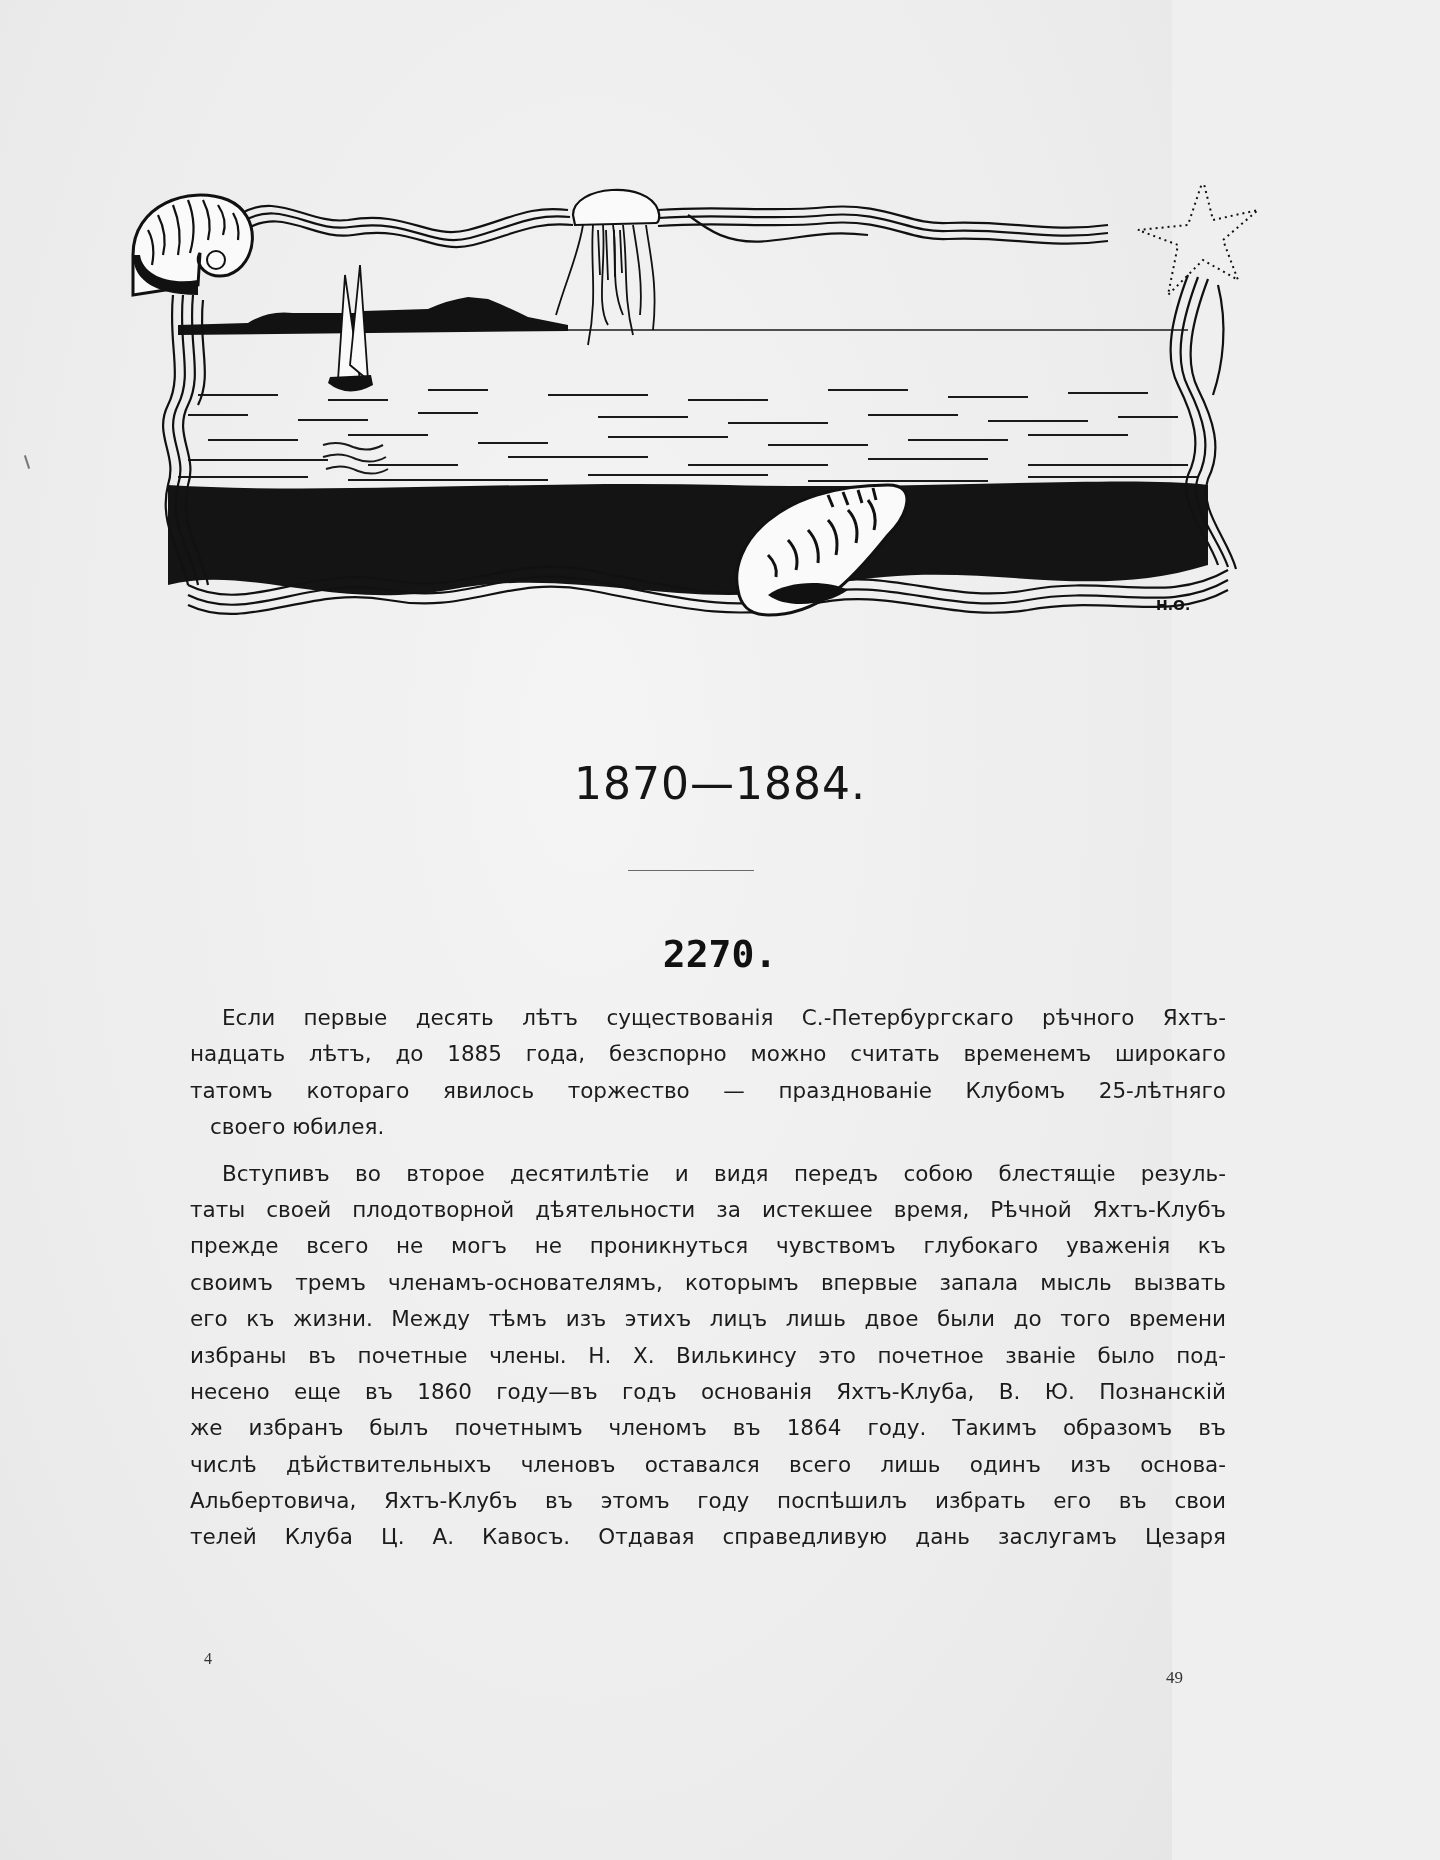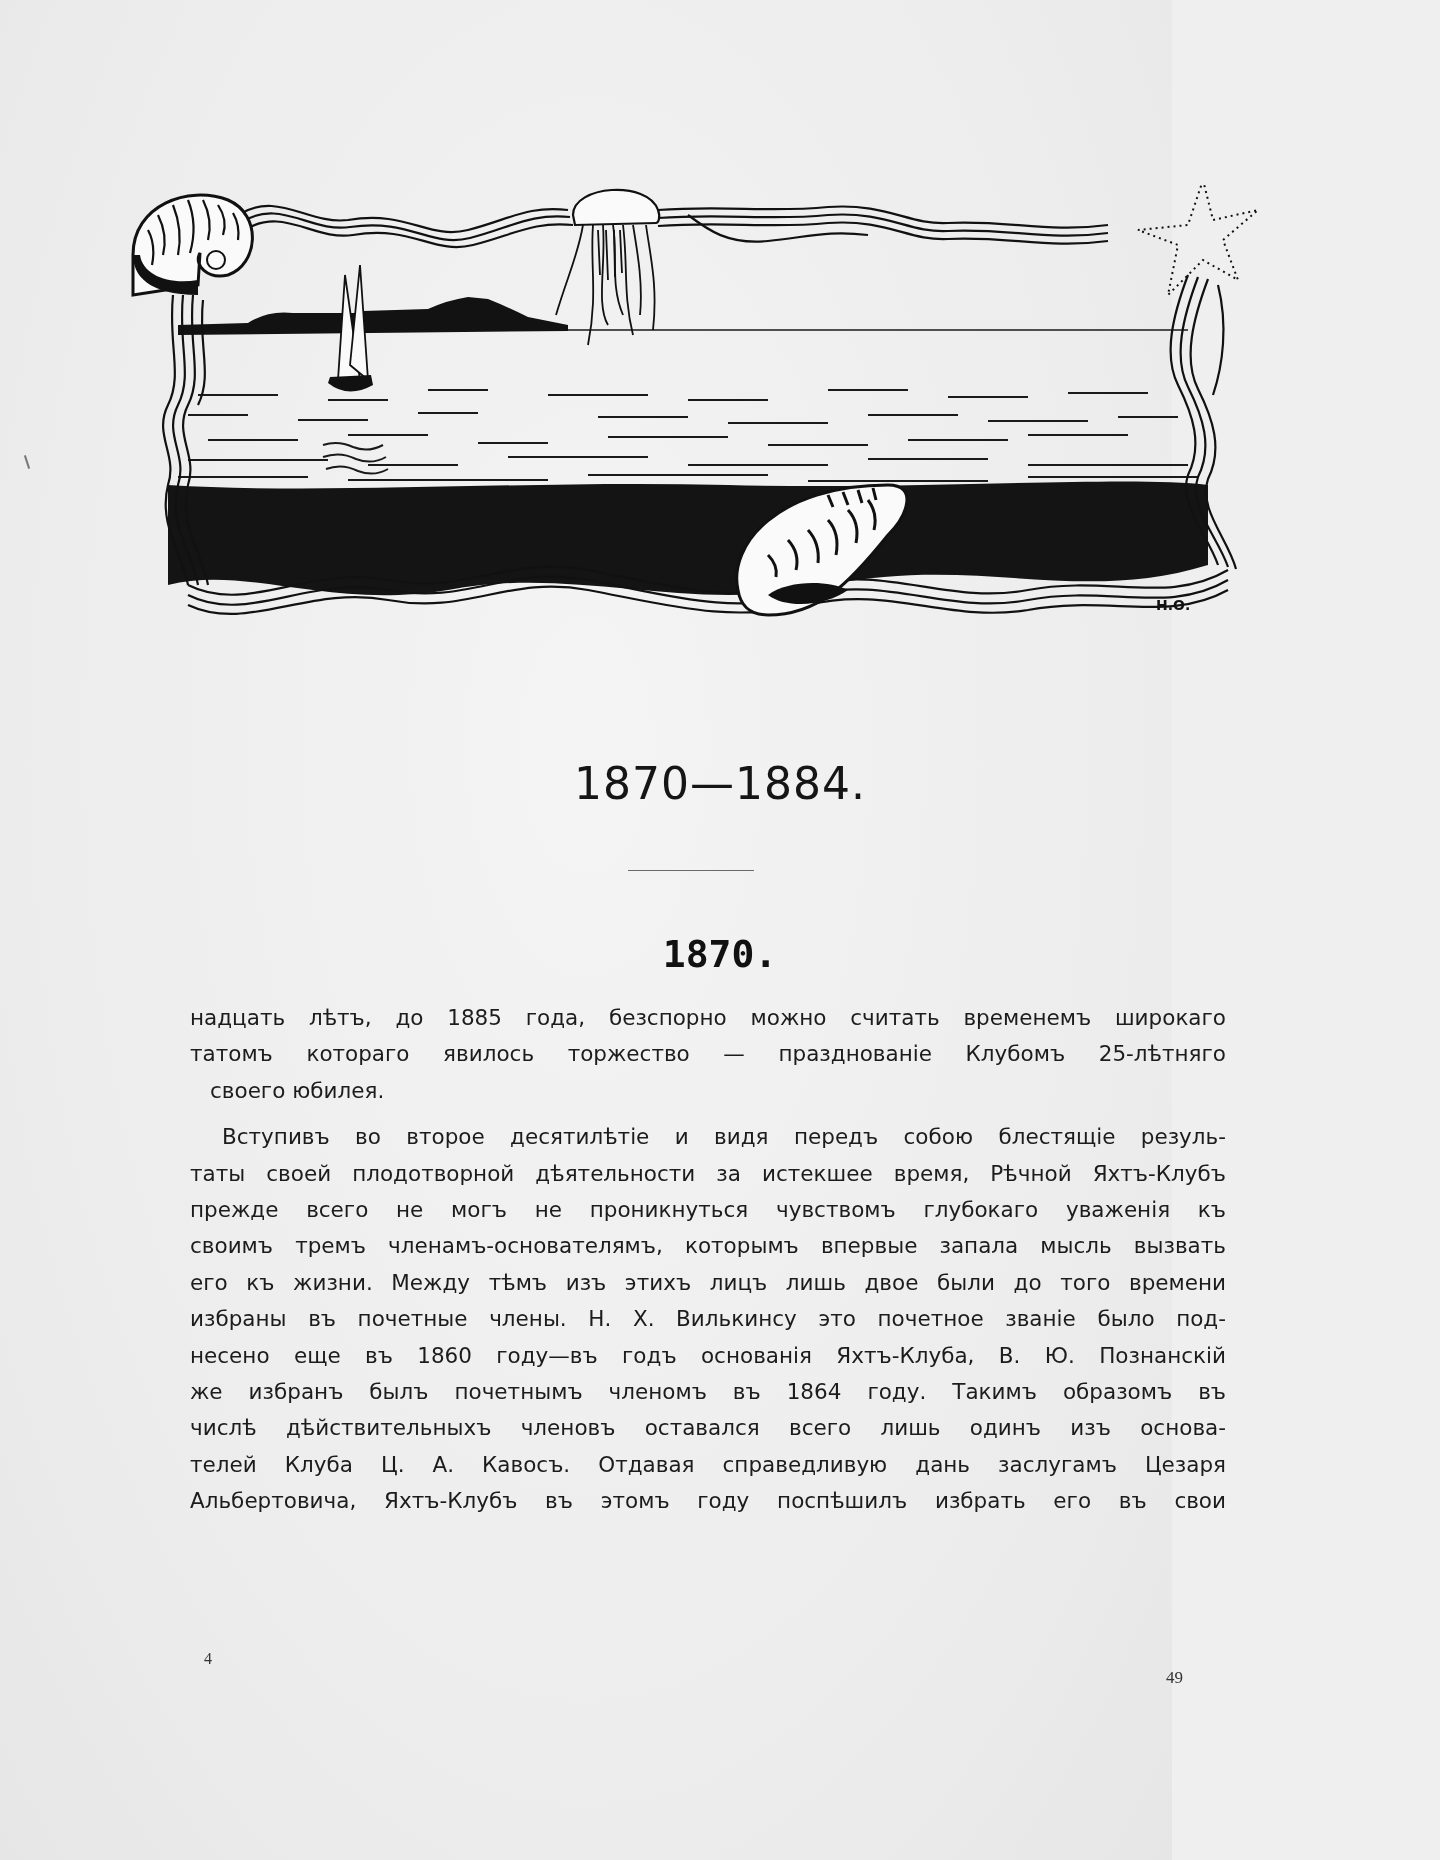--- a/index.html
+++ b/index.html
@@ -214,41 +214,42 @@
       </g>
 
       <text x="1028" y="425" font-family="DejaVu Sans, sans-serif" font-size="14" font-weight="700" fill="#111">Н.О.</text>
     </svg>
   </div>
 
   <div class="period-title">1870—1884.</div>
 
   <div class="divider"></div>
 
-  <div class="year-title">1870.</div>
+  <div class="year-title">2270.</div>
 
   <div class="body-text">
     <div>
+      <span class="line indent">Если первые десять лѣтъ существованія С.-Петербургскаго рѣчного Яхтъ-</span>
       <span class="line">надцать лѣтъ, до 1885 года, безспорно можно считать временемъ широкаго</span>
       <span class="line">татомъ котораго явилось торжество — празднованіе Клубомъ 25-лѣтняго</span>
       <span class="line last">своего юбилея.</span>
     </div>
     <span class="para-gap"></span>
     <div>
       <span class="line indent">Вступивъ во второе десятилѣтіе и видя передъ собою блестящіе резуль-</span>
       <span class="line">таты своей плодотворной дѣятельности за истекшее время, Рѣчной Яхтъ-Клубъ</span>
       <span class="line">прежде всего не могъ не проникнуться чувствомъ глубокаго уваженія къ</span>
       <span class="line">своимъ тремъ членамъ-основателямъ, которымъ впервые запала мысль вызвать</span>
       <span class="line">его къ жизни. Между тѣмъ изъ этихъ лицъ лишь двое были до того времени</span>
       <span class="line">избраны въ почетные члены. Н. Х. Вилькинсу это почетное званіе было под-</span>
       <span class="line">несено еще въ 1860 году—въ годъ основанія Яхтъ-Клуба, В. Ю. Познанскій</span>
       <span class="line">же избранъ былъ почетнымъ членомъ въ 1864 году. Такимъ образомъ въ</span>
       <span class="line">числѣ дѣйствительныхъ членовъ оставался всего лишь одинъ изъ основа-</span>
+      <span class="line">Альбертовича, Яхтъ-Клубъ въ этомъ году поспѣшилъ избрать его въ свои</span>
       <span class="line">телей Клуба Ц. А. Кавосъ. Отдавая справедливую дань заслугамъ Цезаря</span>
-      <span class="line">Альбертовича, Яхтъ-Клубъ въ этомъ году поспѣшилъ избрать его въ свои</span>
     </div>
   </div>
 
   <div class="page-num-left">4</div>
   <div class="page-num-right">49</div>
 
   <div class="speck" style="left:26px; top:455px;"></div>
 </div>
 
 </body></html>

